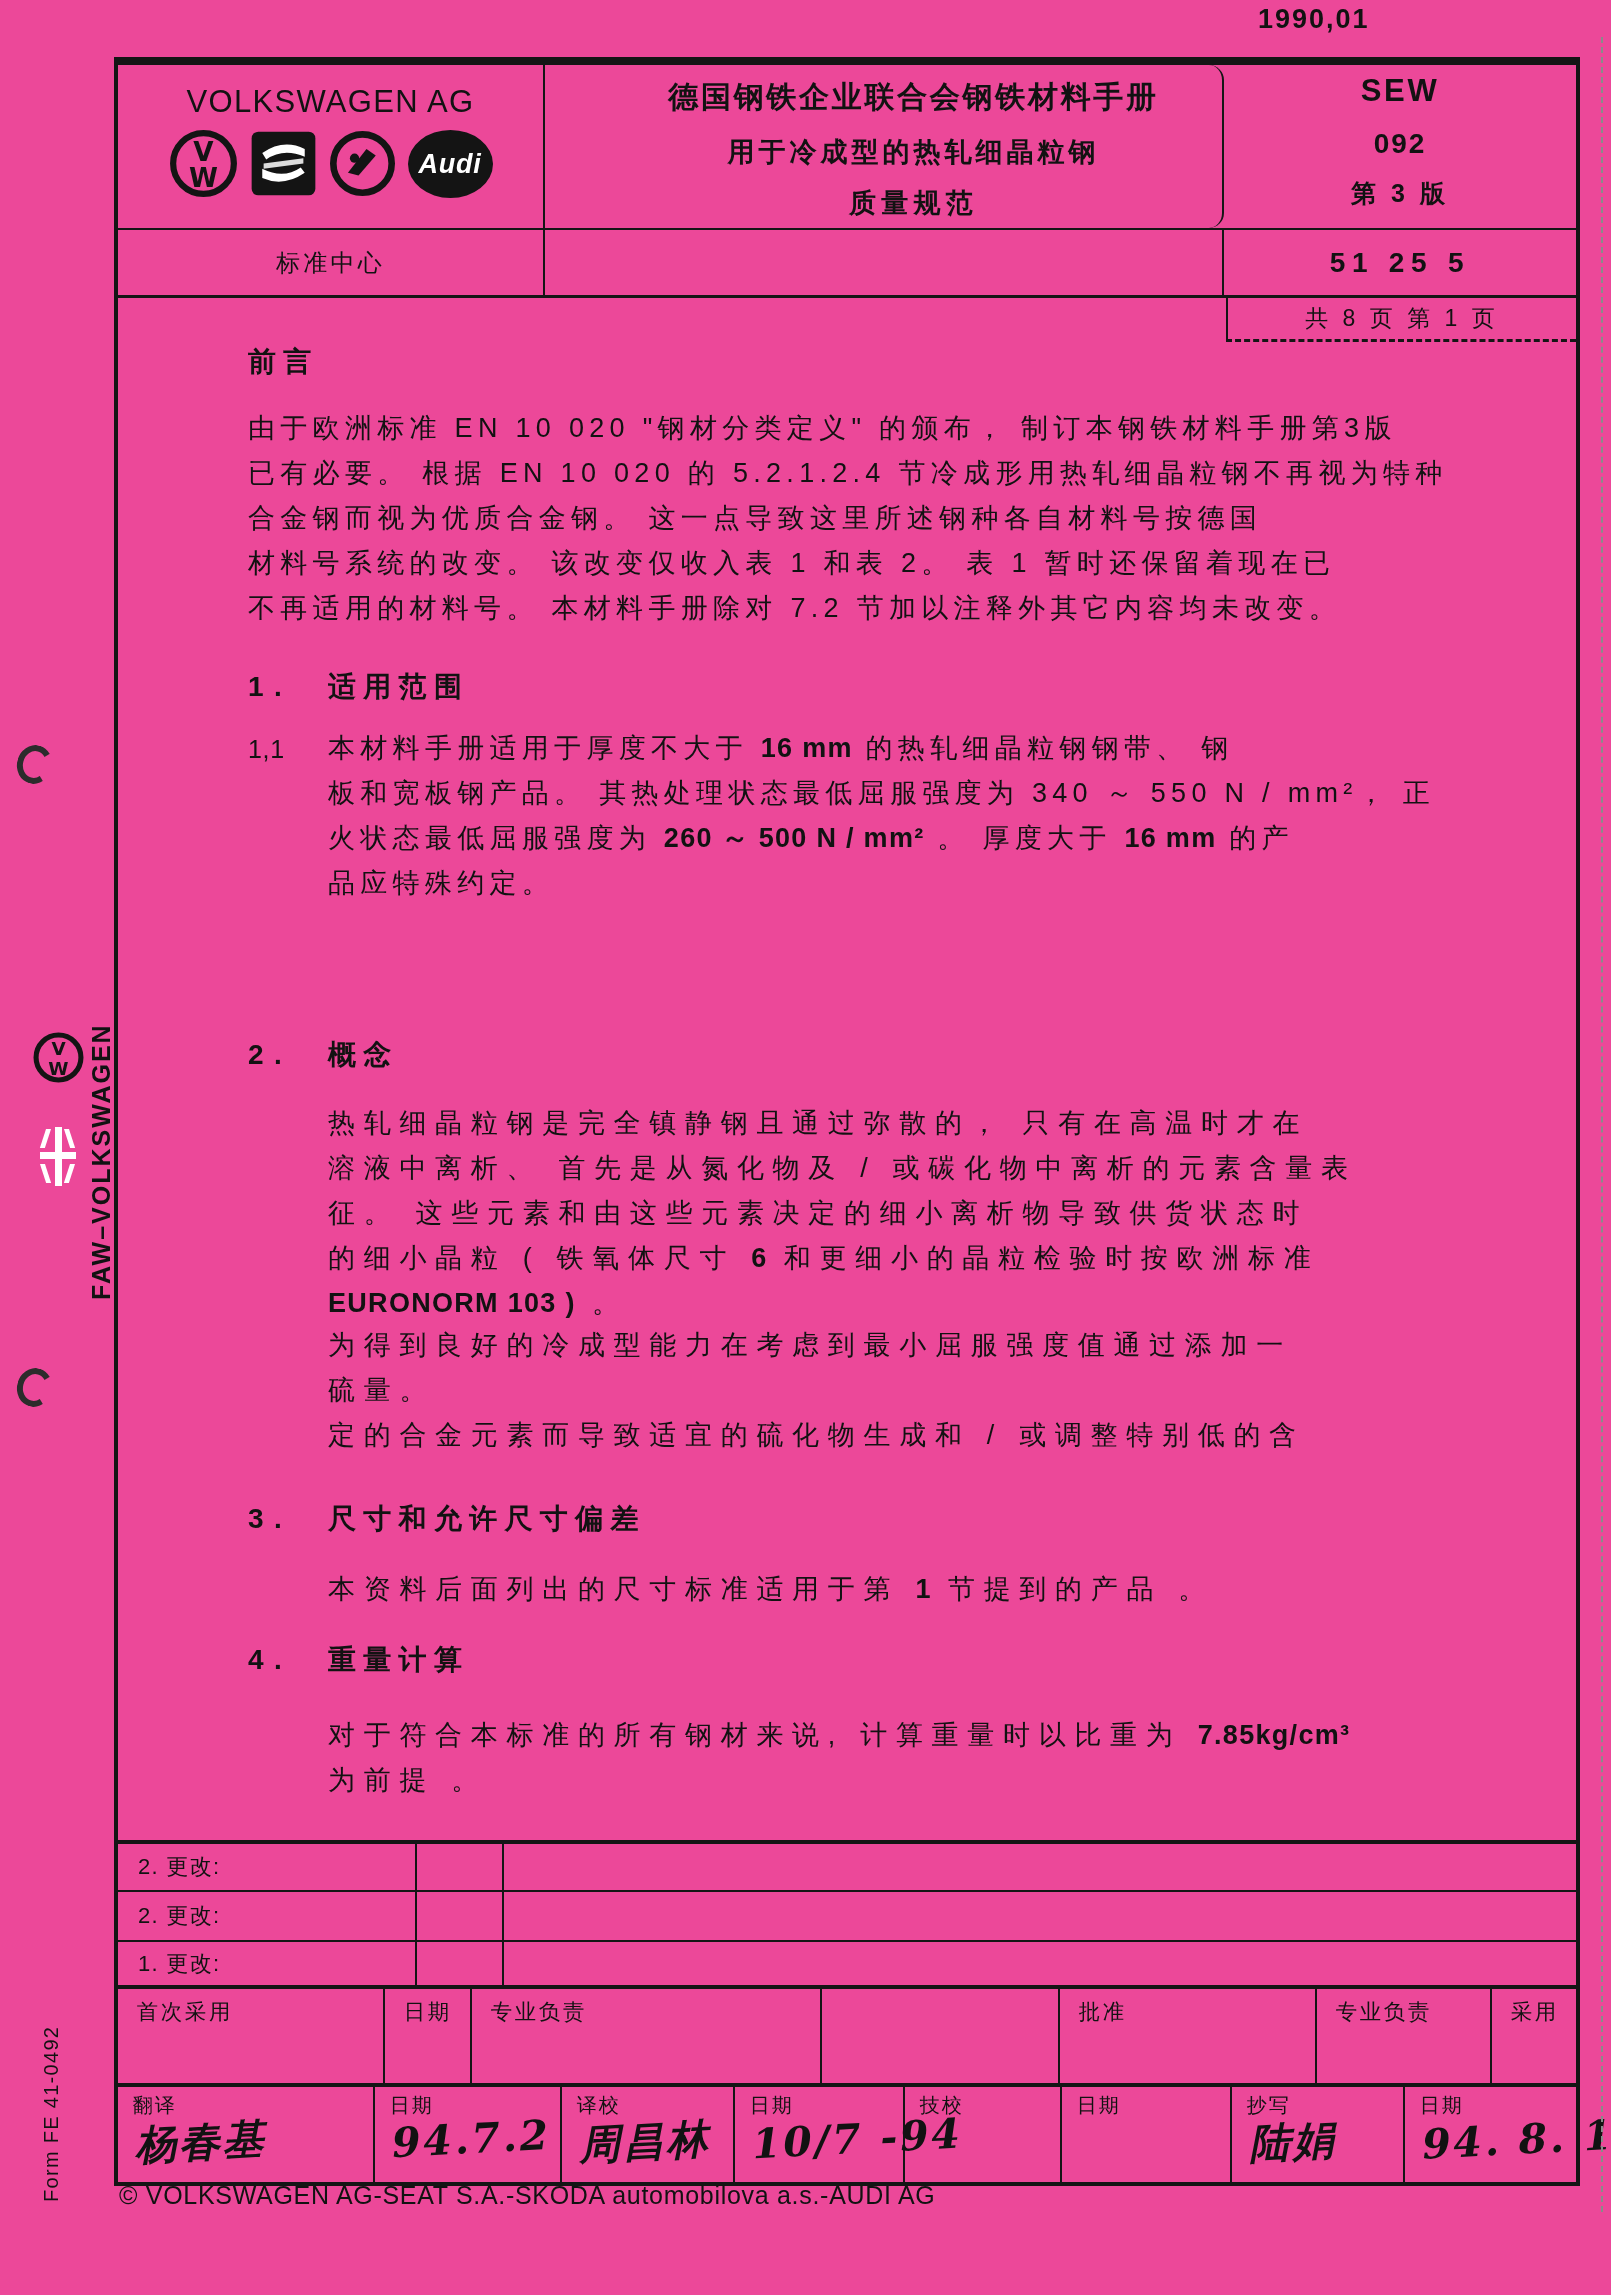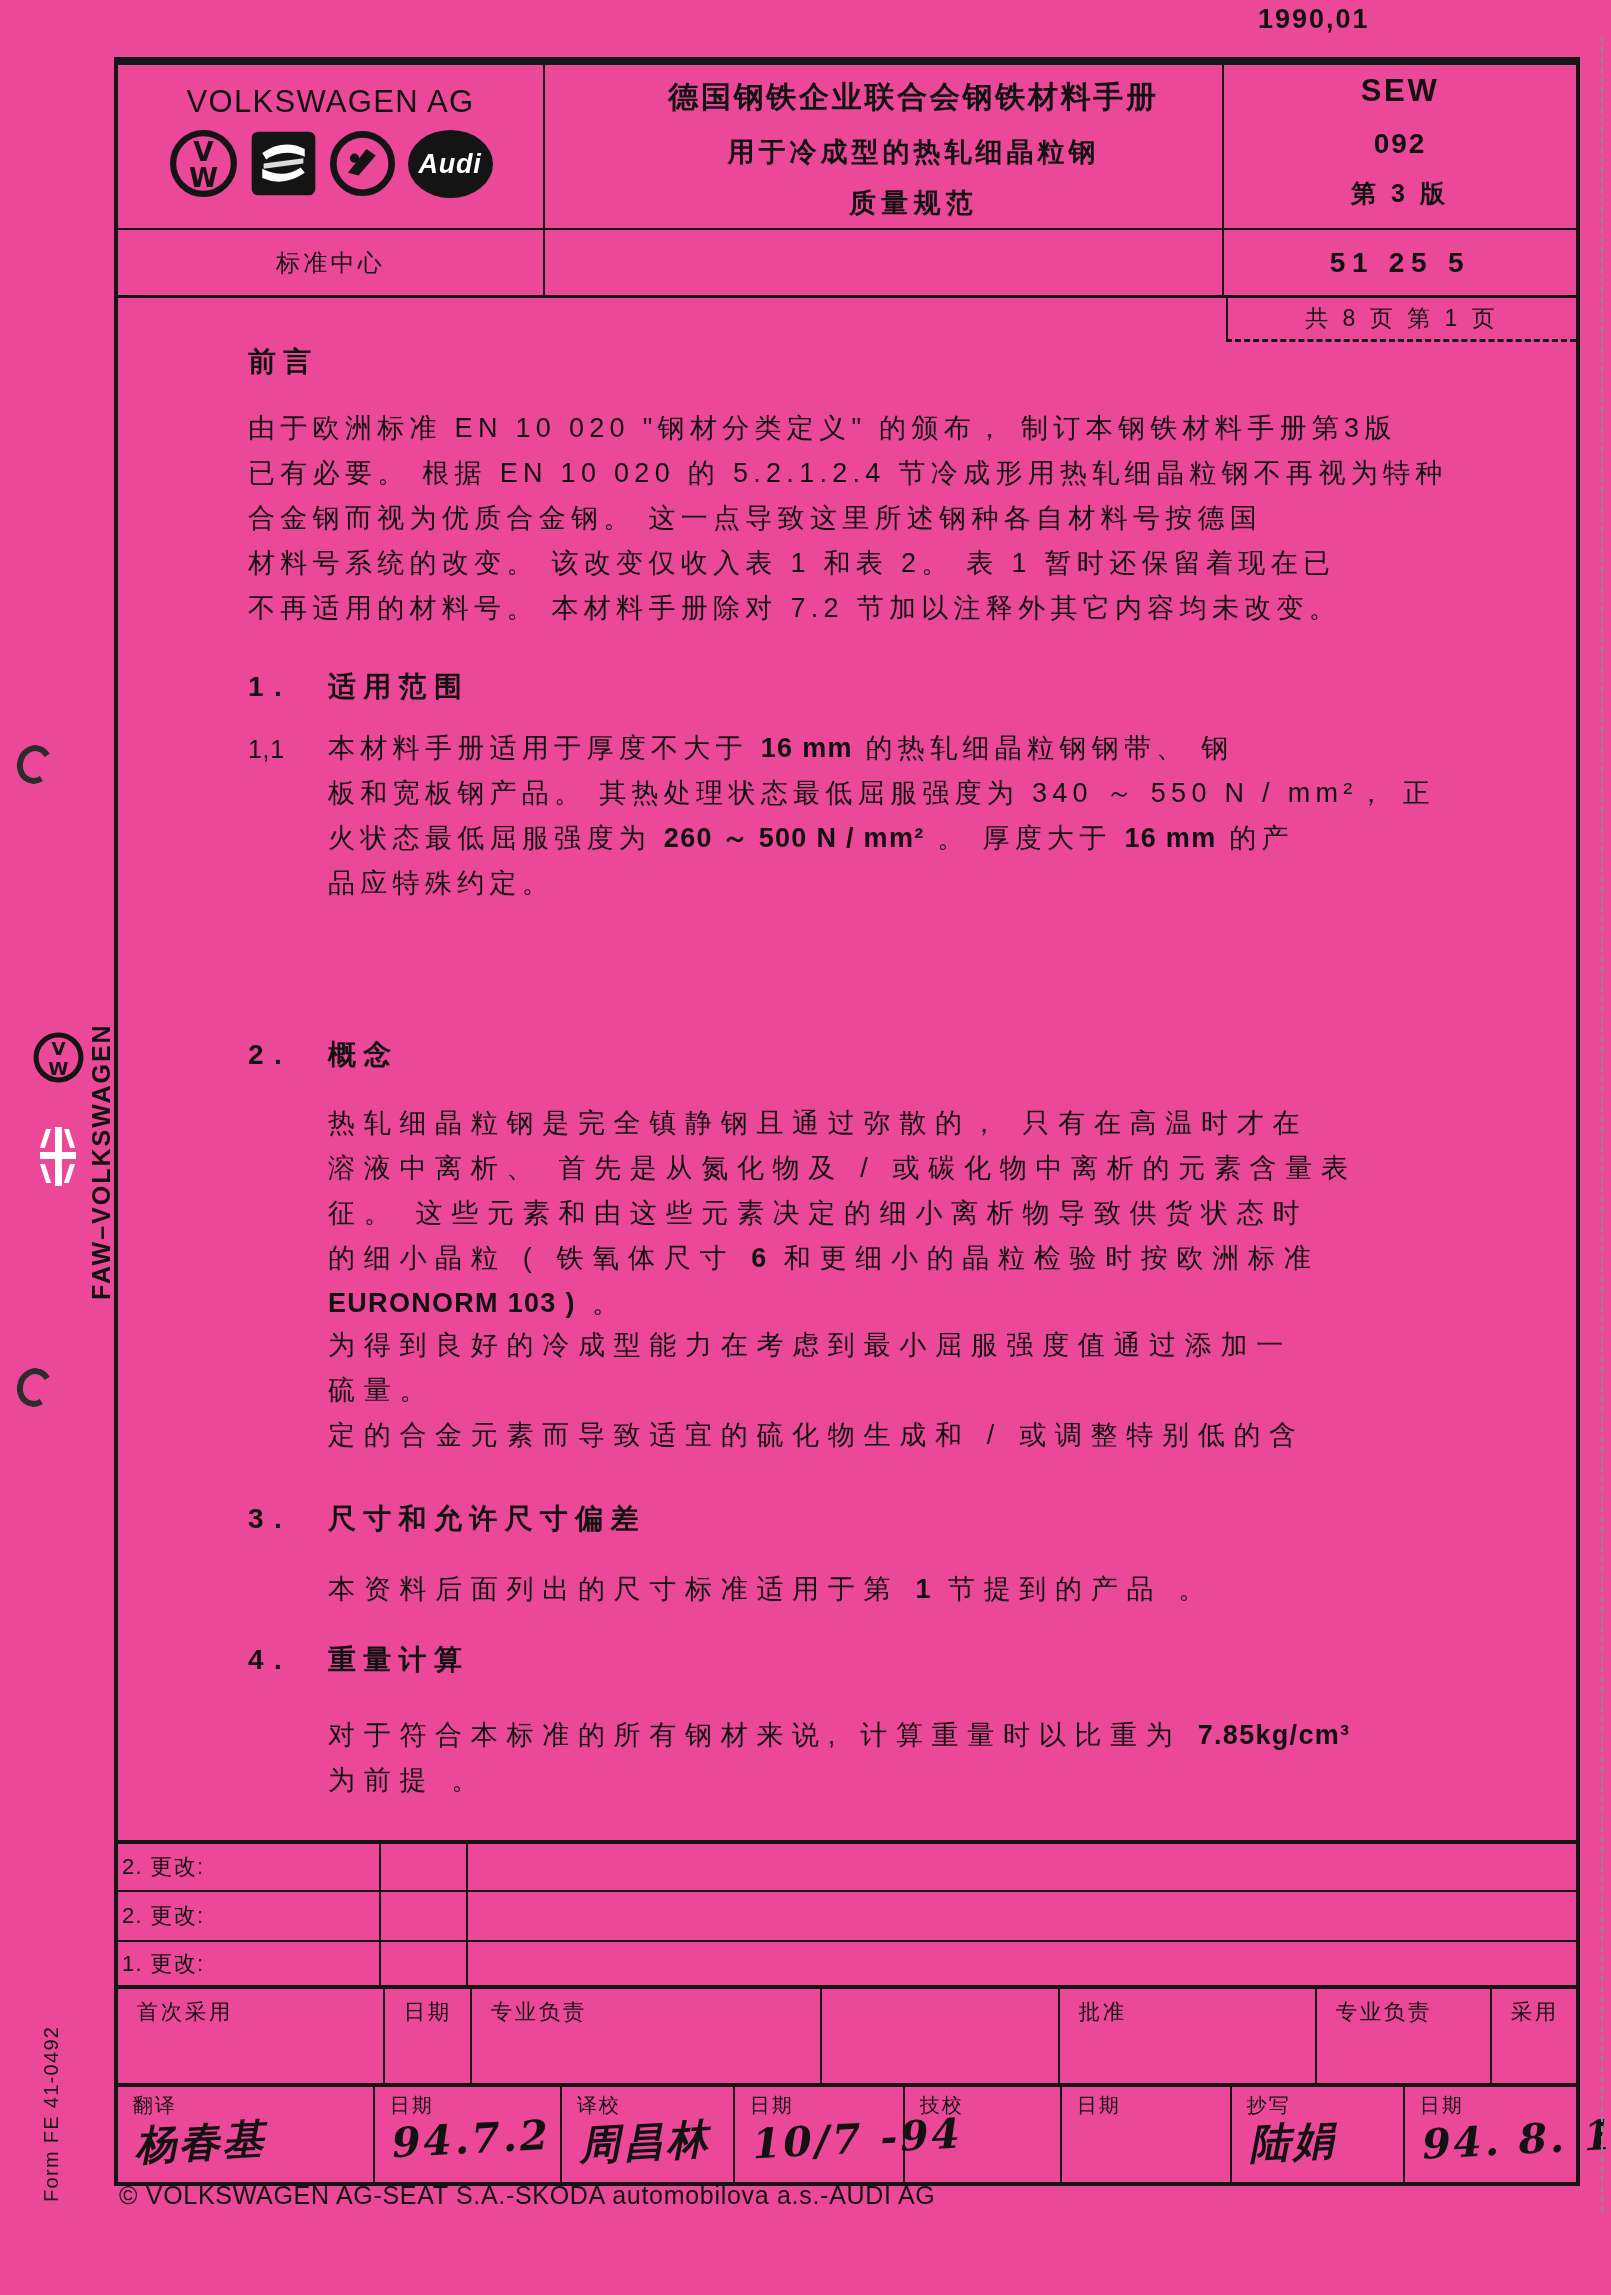--- a/index.html
+++ b/index.html
@@ -19,21 +19,21 @@
     border:4.7px solid #151515; border-top-width:8px;margin-left:44px;
   }
   .hrow { display:flex; }
   .hrow1 { height:163px; }
   .hrow2 { height:67px; border-top:2.7px solid #151515; }
   .hc1 { width:427px; border-right:2.7px solid #151515; display:flex; flex-direction:column; align-items:center; }
   .hc2 { width:679px; border-right:2.7px solid #151515; }
   .hc3 { flex:1; }
   .company { margin-top:18.7px; font-size:31px; letter-spacing:1.3px; }
   .logo-strip { margin-top:9.3px; display:flex; align-items:center; gap:12px; }
-  .title-cell { padding-top:12px; padding-left:60px; text-align:center; }
+  .title-cell { padding-top:12px; padding-left:60px; text-align:center;border-radius:15px; }
   .title-l1 { font-size:30px; font-weight:bold; letter-spacing:2.7px; }
   .title-l2 { font-size:27px; font-weight:bold; letter-spacing:4px; margin-top:16px; }
   .title-l3 { font-size:27px; font-weight:bold; letter-spacing:5.3px; margin-top:14.7px; }
   .std-cell { text-align:center; padding-top:8px; }
   .std-code { font-size:31px; font-weight:bold; letter-spacing:2.7px; }
   .std-num  { font-size:28px; font-weight:bold; margin-top:18.7px; letter-spacing:2px; }
   .std-ed   { font-size:25px; font-weight:bold; margin-top:17.3px; letter-spacing:4px; }
   .dept-cell { display:flex; align-items:center; justify-content:center; font-size:24px; letter-spacing:3.3px; }
   .class-cell { display:flex; align-items:center; justify-content:center; font-size:28px; font-weight:bold; letter-spacing:6.7px; }
 
@@ -54,21 +54,21 @@
   .blk-p.sec { left:210px; }
   .blk-p.sec .pl { letter-spacing:8.7px; }
   .blk-np { display:flex; }
   .blk-np .num { width:80px; font-size:25px; letter-spacing:0.7px; padding-top:1.3px; }
   .seg-b { font-weight:bold; letter-spacing:1.3px; }
 
   
   .crow { display:flex; height:50px; border-top:2.7px solid #151515; }
   .crow.first { border-top:4.7px solid #151515; }
   .crow.last { height:45px; }
-  .cc1 { width:263px; border-right:2.7px solid #151515; display:flex; align-items:center; padding-left:4px; font-size:22px; letter-spacing:1.3px; }
+  .cc1 { width:299px; border-right:2.7px solid #151515; display:flex; align-items:center; padding-left:20px; font-size:22px; letter-spacing:1.3px; }
   .cc2 { width:87px; border-right:2.7px solid #151515; }
   .cc3 { flex:1; }
 
   .approw { display:flex; height:98px; border-top:4.7px solid #151515; }
   .apc { border-right:2.7px solid #151515; padding:8px 0 0 18.7px; font-size:21.4px; letter-spacing:2.7px; }
   .apc:last-child { border-right:none; }
   .ap0 { width:267px; } .ap1 { width:87px; } .ap2 { width:350px; }
   .ap3 { width:238px; } .ap4 { width:257px; } .ap5 { width:175px; } .ap6 { flex:1; }
 
   .signrow { display:flex; height:99px; border-top:4.7px solid #151515; }

